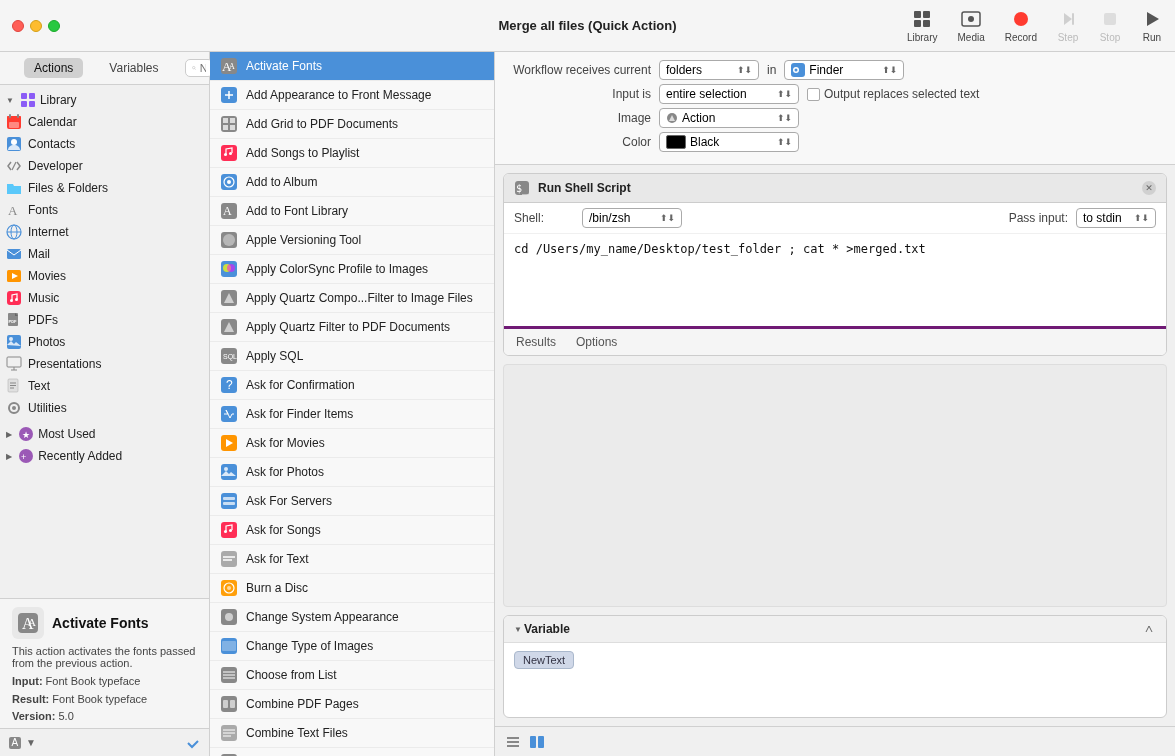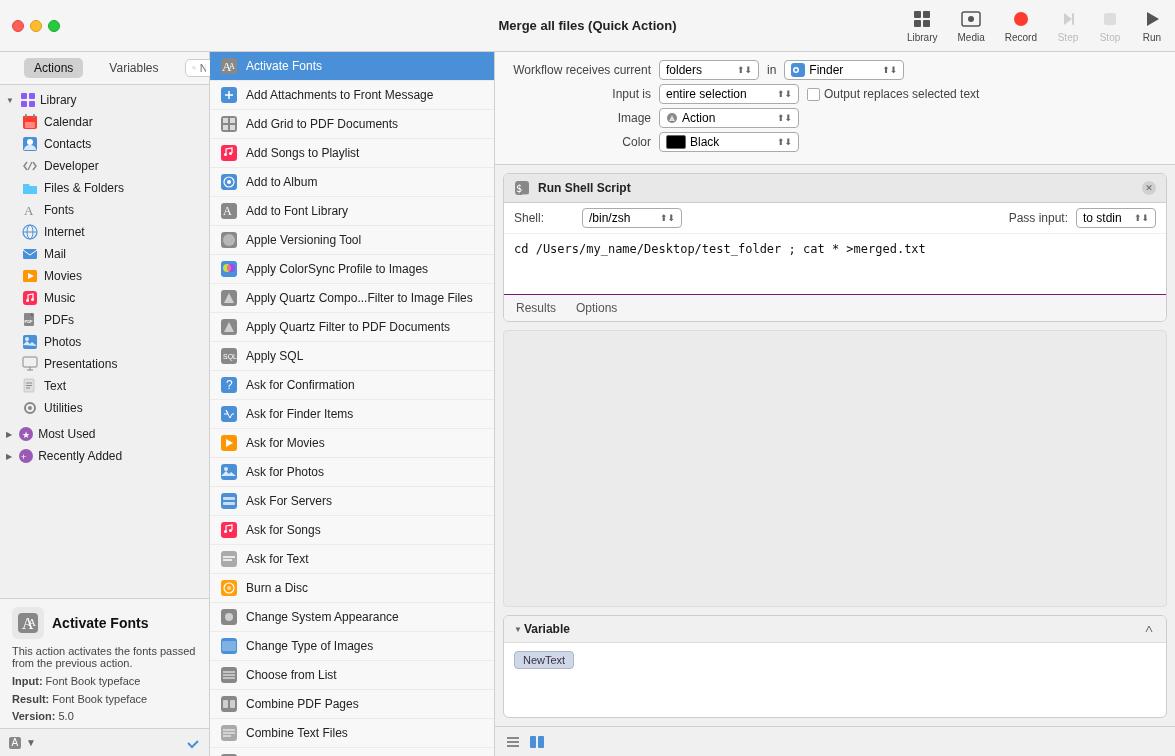--- a/index.html
+++ b/index.html
@@ -134,21 +134,21 @@
       align-items: center;
       padding: 3px 6px;
       font-size: 12px;
       color: #222;
       cursor: pointer;
       gap: 4px;
     }
     .tree-item {
       display: flex;
       align-items: center;
-      padding: 3px 8px 3px 22px;
+      padding: 3px 8px 3px 6px;
       font-size: 12px;
       color: #222;
       cursor: pointer;
       gap: 6px;
     }
     .item-icon {
       width: 16px;
       height: 16px;
       flex-shrink: 0;
     }
@@ -343,22 +343,23 @@
       font-size: 12px;
       color: #111;
       padding: 8px 10px;
       min-height: 60px;
       background: white;
     }
     .script-tabs {
       display: flex;
       padding: 4px 8px;
       gap: 12px;
-      border-top: 1px solid #701a75;
+      border-top: 3px solid #701a75;
       background: #f5f5f5;
+      margin-top: 32px;
     }
     .script-tab {
       font-size: 12px;
       color: #555;
       cursor: pointer;
       padding: 2px 4px;
     }
 
     
     .variable-section {
@@ -690,21 +691,21 @@
           <text x="9" y="12" font-size="8" font-family="serif" fill="white">A</text>
         </svg>
         <span>Activate Fonts</span>
       </div>
 
       <div class="action-item">
         <svg class="action-icon" viewBox="0 0 18 18">
           <rect x="1" y="1" width="16" height="16" rx="3" fill="#4a90d9"></rect>
           <path d="M5 9h8M9 5v8" stroke="white" stroke-width="1.5"></path>
         </svg>
-        <span>Add Attachments to Front Message</span>
+        <span>Add Appearance to Front Message</span>
       </div>
 
       <div class="action-item">
         <svg class="action-icon" viewBox="0 0 18 18">
           <rect x="1" y="1" width="16" height="16" rx="3" fill="#888"></rect>
           <rect x="3" y="3" width="5" height="5" fill="white" opacity="0.7"></rect>
           <rect x="10" y="3" width="5" height="5" fill="white" opacity="0.7"></rect>
           <rect x="3" y="10" width="5" height="5" fill="white" opacity="0.7"></rect>
           <rect x="10" y="10" width="5" height="5" fill="white" opacity="0.7"></rect>
         </svg>

